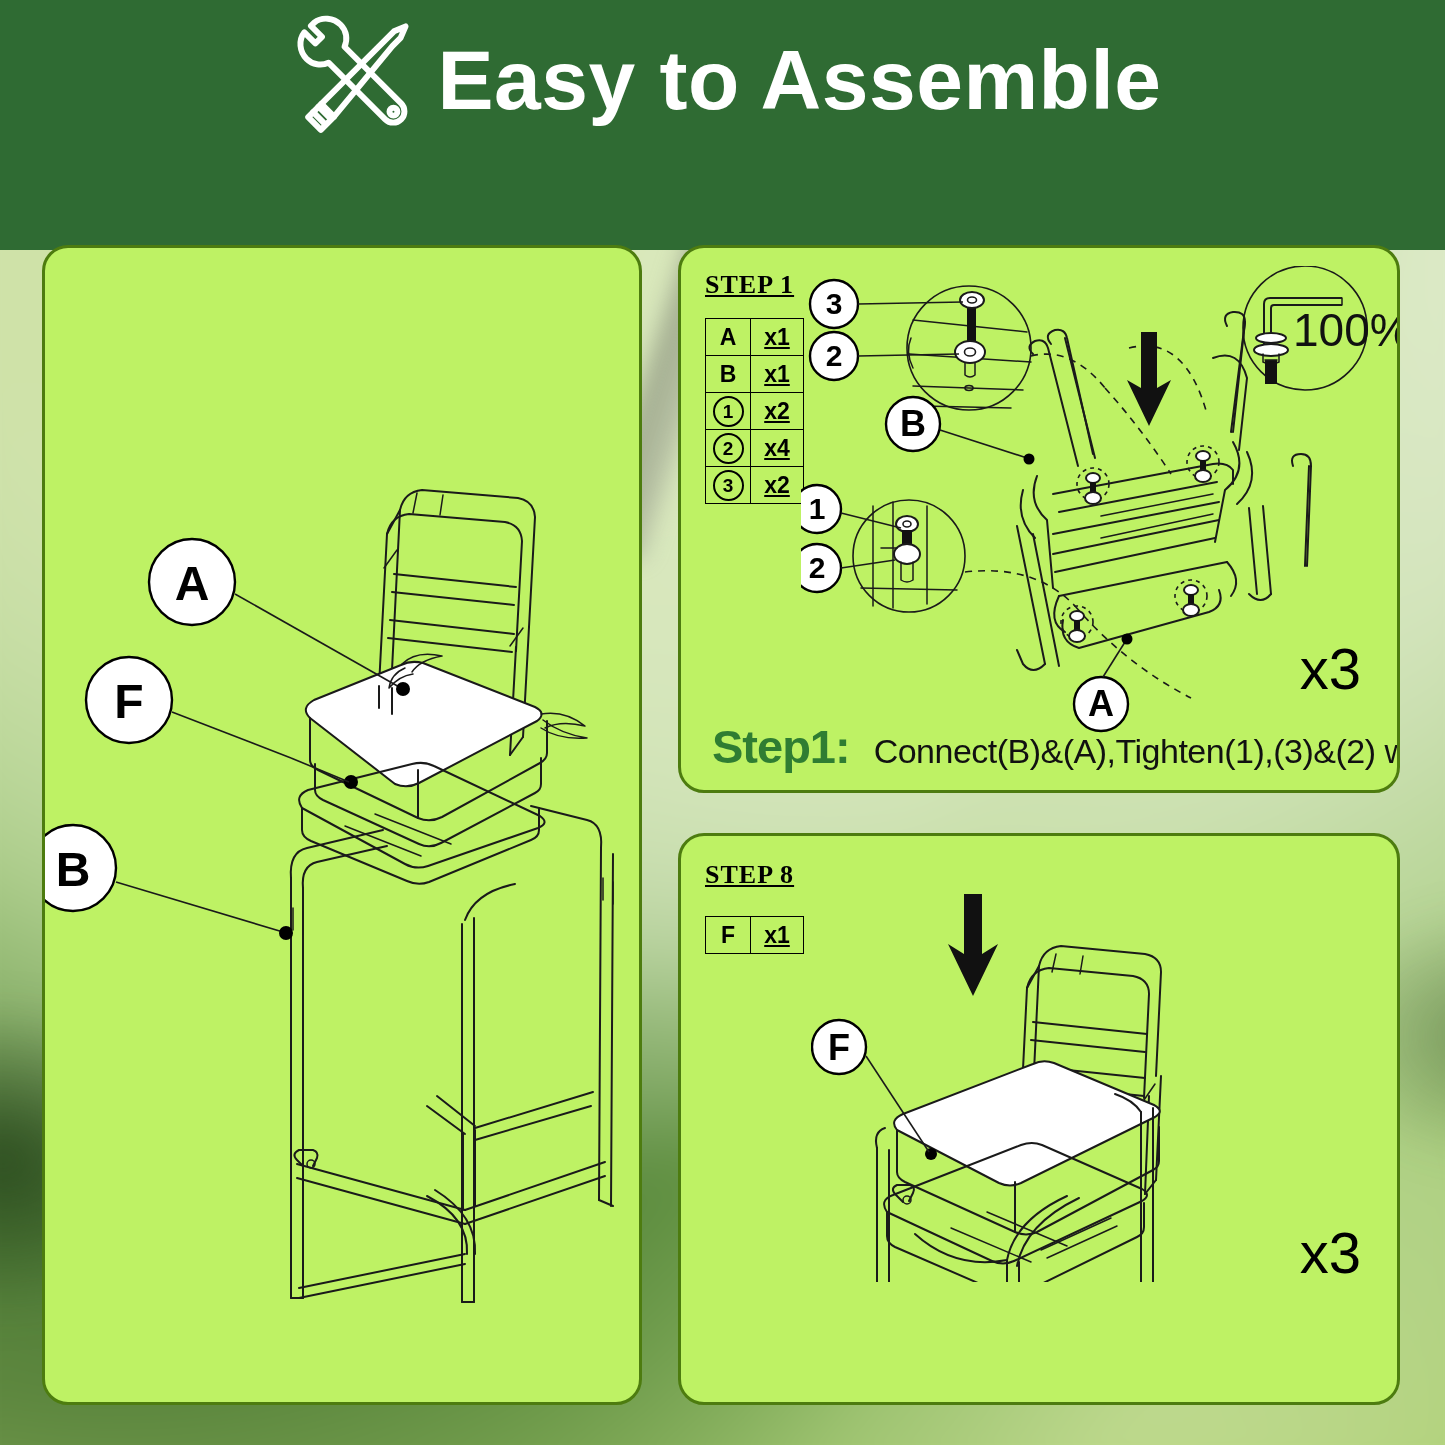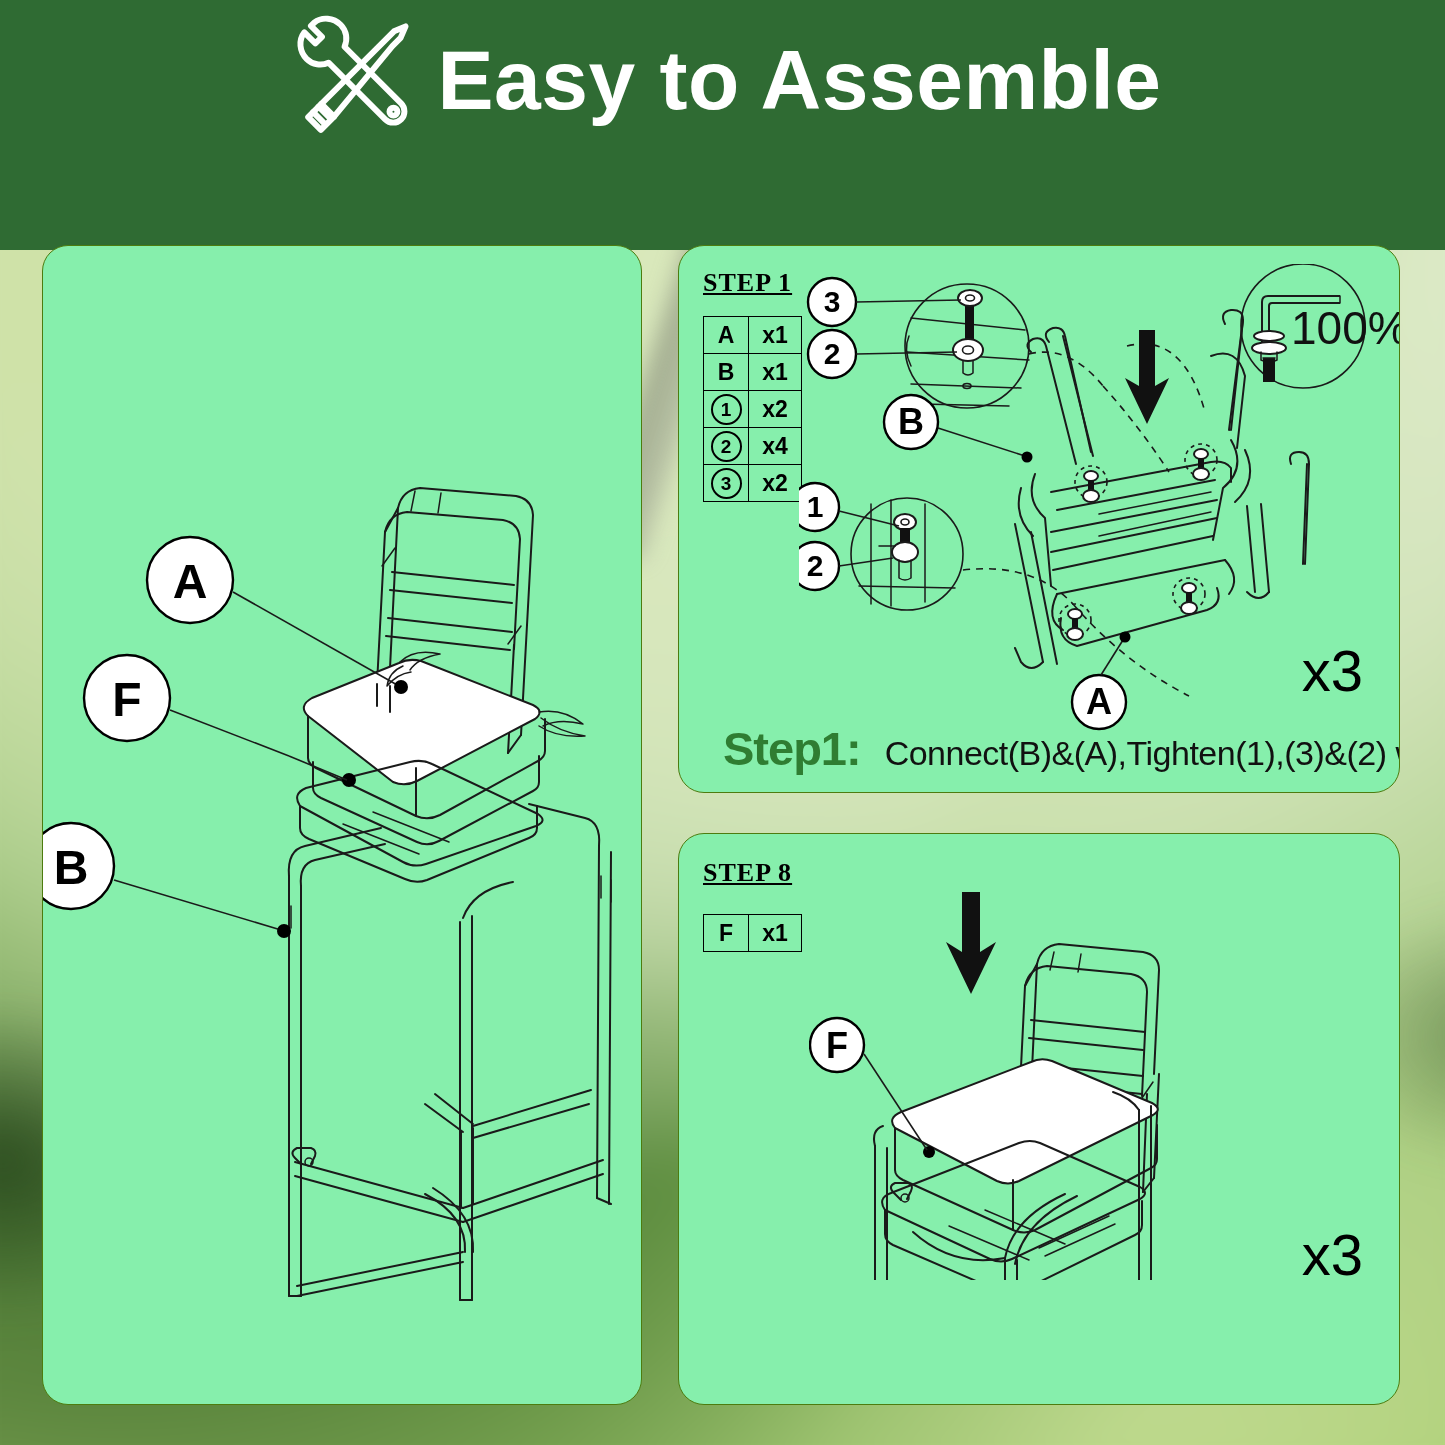--- a/index.html
+++ b/index.html
@@ -57,50 +57,50 @@
     display:flex;align-items:center;justify-content:center;gap:22px;
   }
   #tools-icon{width:132px;height:132px;flex:none;margin-top:-6px;}
   #title{
     color:#ffffff;font-size:84px;font-weight:bold;letter-spacing:.5px;
     font-family:"Liberation Sans", sans-serif;white-space:nowrap;line-height:1;
   }
 
   
   .panel{
-    position:absolute;background:#86efac;border:1px solid #4d7c0f;border-radius:26px;
+    position:absolute;background:#bef264;border:3px solid #4d7c0f;border-radius:26px;
     box-sizing:border-box;overflow:hidden;
   }
   #panel-overview{left:42px;top:245px;width:600px;height:1160px;}
   #panel-step1{left:678px;top:245px;width:722px;height:548px;}
   #panel-step2{left:678px;top:833px;width:722px;height:572px;}
 
   .step-head{position:absolute;font-family:"Liberation Serif", serif;font-weight:bold;
     font-size:26px;color:#000;text-decoration:underline;letter-spacing:1px;}
 
   
   .parts{position:absolute;border-collapse:collapse;}
   .parts td{
     border:1.6px solid #000;width:44px;height:36px;text-align:center;
     font-family:"Liberation Sans", sans-serif;font-weight:bold;font-size:23px;color:#000;
     padding:0;line-height:1;
   }
-  .parts td.q{width:52px;}
+  .parts td.q{width:52px;text-decoration:underline;}
   .circnum{
     display:inline-flex;align-items:center;justify-content:center;
     width:27px;height:27px;border:2px solid #000;border-radius:50%;
     font-size:19px;font-weight:bold;line-height:1;
   }
 
   
   .mult{position:absolute;font-size:58px;font-weight:normal;color:#000;
         font-family:"Liberation Sans", sans-serif;line-height:1;}
 
   
-  .caption{position:absolute;left:16px;width:100%;display:flex;align-items:baseline;
+  .caption{position:absolute;left:3px;width:100%;display:flex;align-items:baseline;
            padding-left:28px;box-sizing:border-box;white-space:nowrap;gap:24px;}
   .cap-step{color:#2f7d32;font-size:47px;font-weight:bold;font-family:"Liberation Sans", sans-serif;
             letter-spacing:-1px;}
   .cap-text{color:#111;font-size:34px;font-family:"Liberation Sans", sans-serif;letter-spacing:-.5px;}
 
   svg{display:block;}
   .ln{fill:none;stroke:#1a1a1a;stroke-width:2;stroke-linecap:round;stroke-linejoin:round;}
   .ln-t{fill:none;stroke:#1a1a1a;stroke-width:1.5;stroke-linecap:round;stroke-linejoin:round;}
   .ld{fill:none;stroke:#1a1a1a;stroke-width:1.6;}
   .dash{fill:none;stroke:#1a1a1a;stroke-width:1.6;stroke-dasharray:7 6;}

